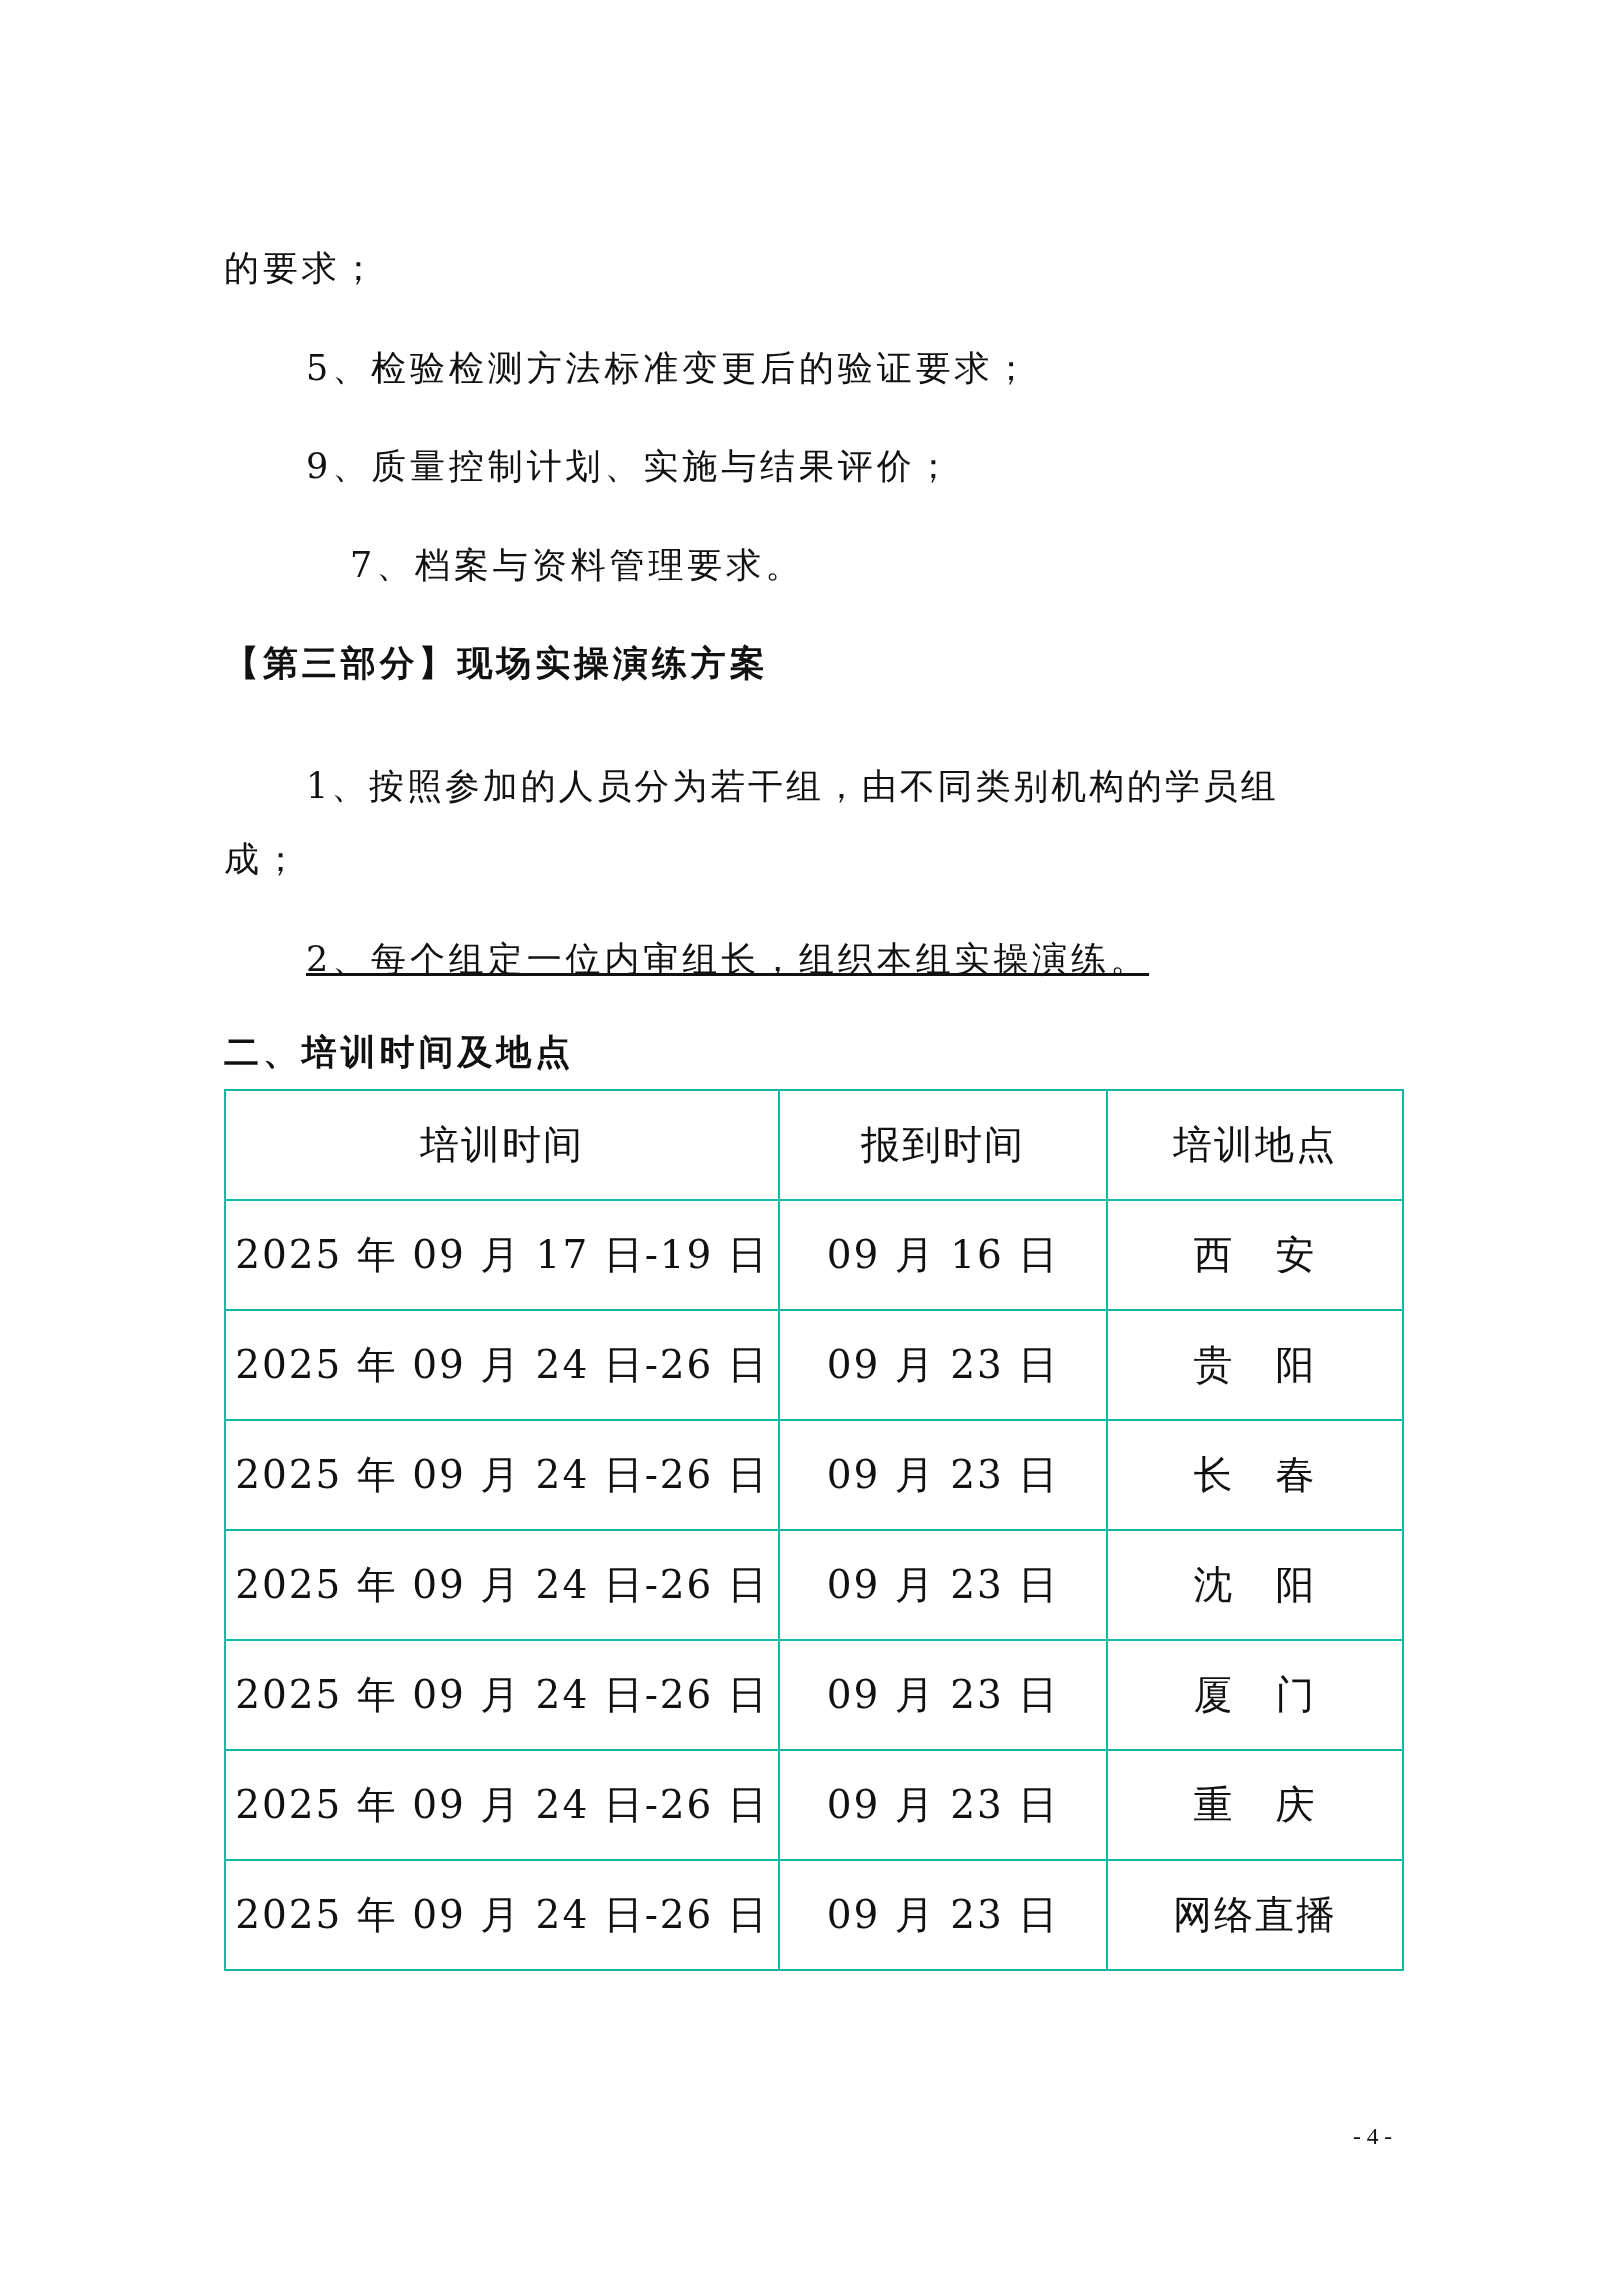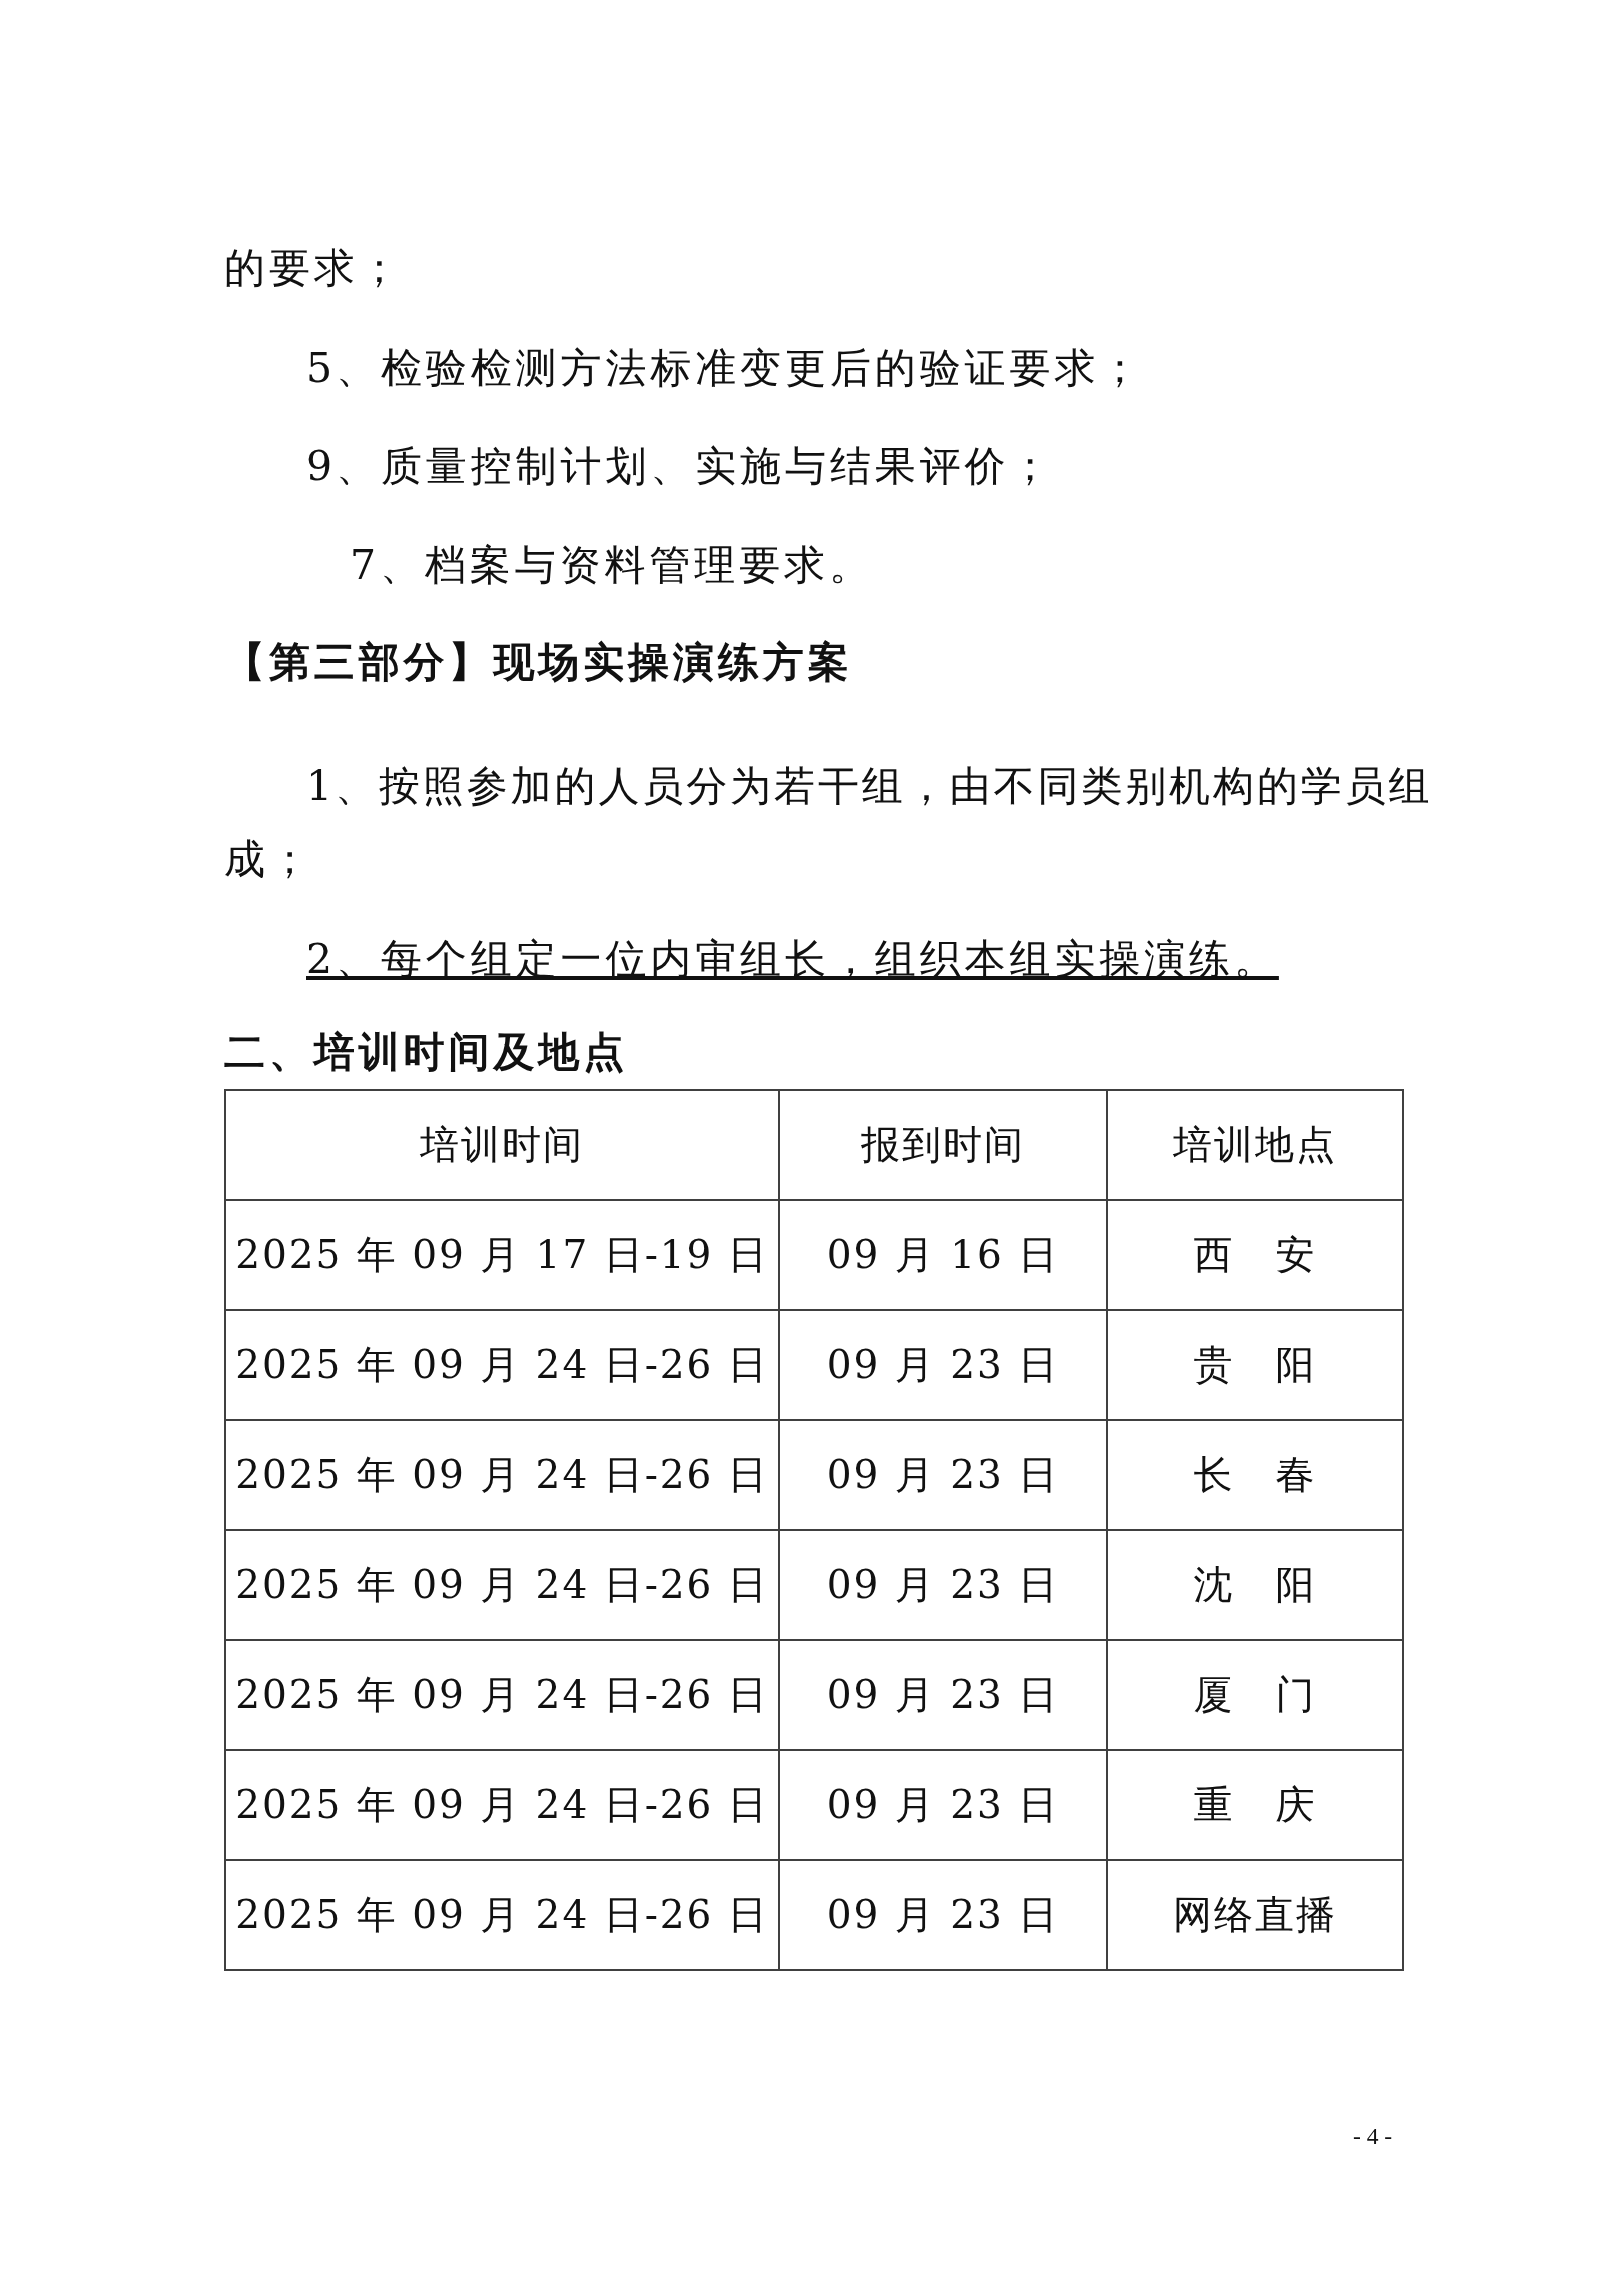--- a/index.html
+++ b/index.html
@@ -1,25 +1,25 @@
 <!DOCTYPE html>
 <html><head>
 <meta charset="utf-8">
 <style>
   html, body { margin: 0; padding: 0; background: #ffffff; }
   body { width: 1621px; height: 2293px; position: relative; overflow: hidden;
          font-family: "DejaVu Serif", "Liberation Serif", serif; color: #111111; }
-  .line { position: absolute; left: 224px; font-size: 41px; line-height: 47px;
+  .line { position: absolute; left: 224px; font-size: 35px; line-height: 47px;
           letter-spacing: 3.9px; white-space: nowrap; }
   .indent { left: 306px; }
   .bold { font-family: "DejaVu Sans", "Liberation Sans", sans-serif; font-weight: bold; }
   .bracket { font-weight: bold; }
   table.schedule { position: absolute; left: 224px; top: 1089px; width: 1178px;
                    border-collapse: collapse; table-layout: fixed; }
-  table.schedule td, table.schedule th { border: 2px solid #404040; height: 108px;
+  table.schedule td, table.schedule th { border: 2px solid #14b8a6; height: 108px;
         text-align: center; vertical-align: middle; font-size: 39px; font-weight: normal;
         padding: 0; letter-spacing: 2px; white-space: nowrap; }
   .col1 { width: 554px; } .col2 { width: 328px; } .col3 { width: 296px; }
   .loc { letter-spacing: 2px; }
   .page-num { position: absolute; left: 1353px; top: 2123px; font-size: 23.5px;
               font-family: "Liberation Serif", serif; }
 </style>
 </head>
 <body>
 

